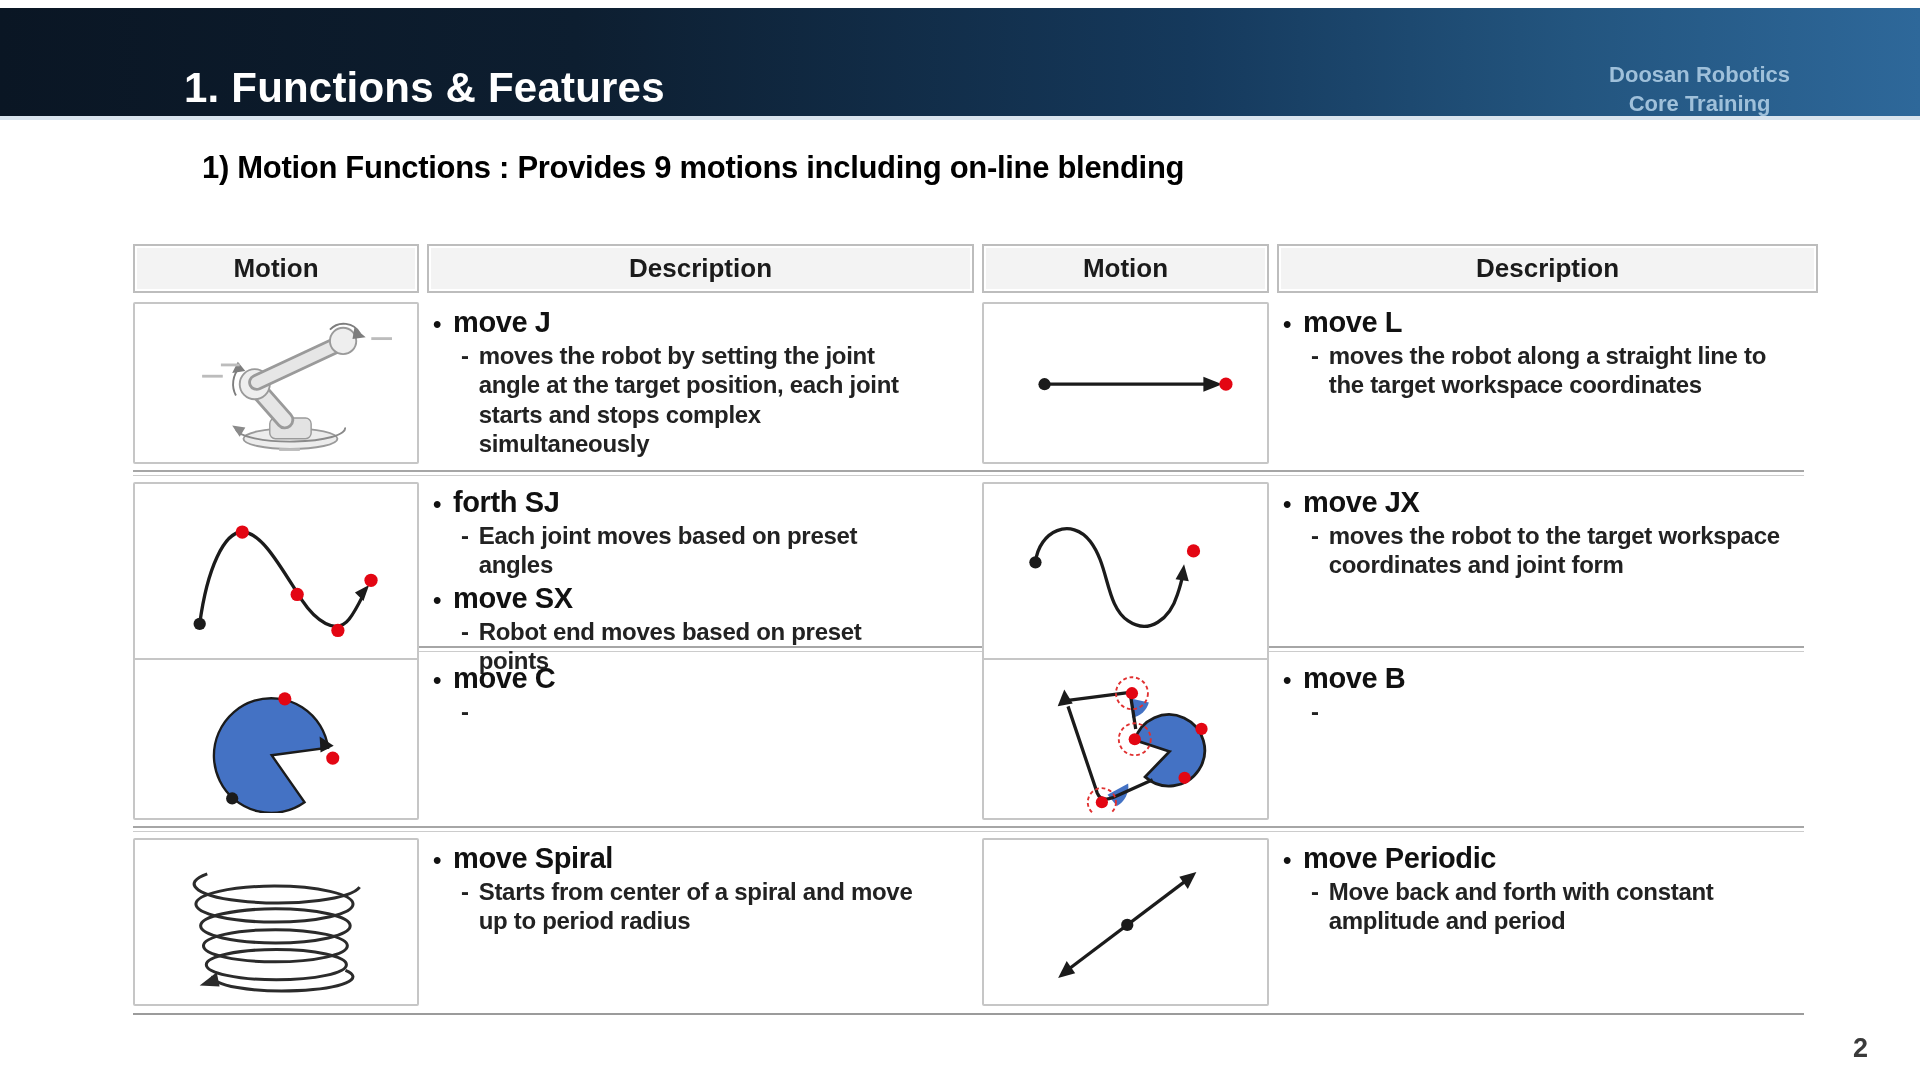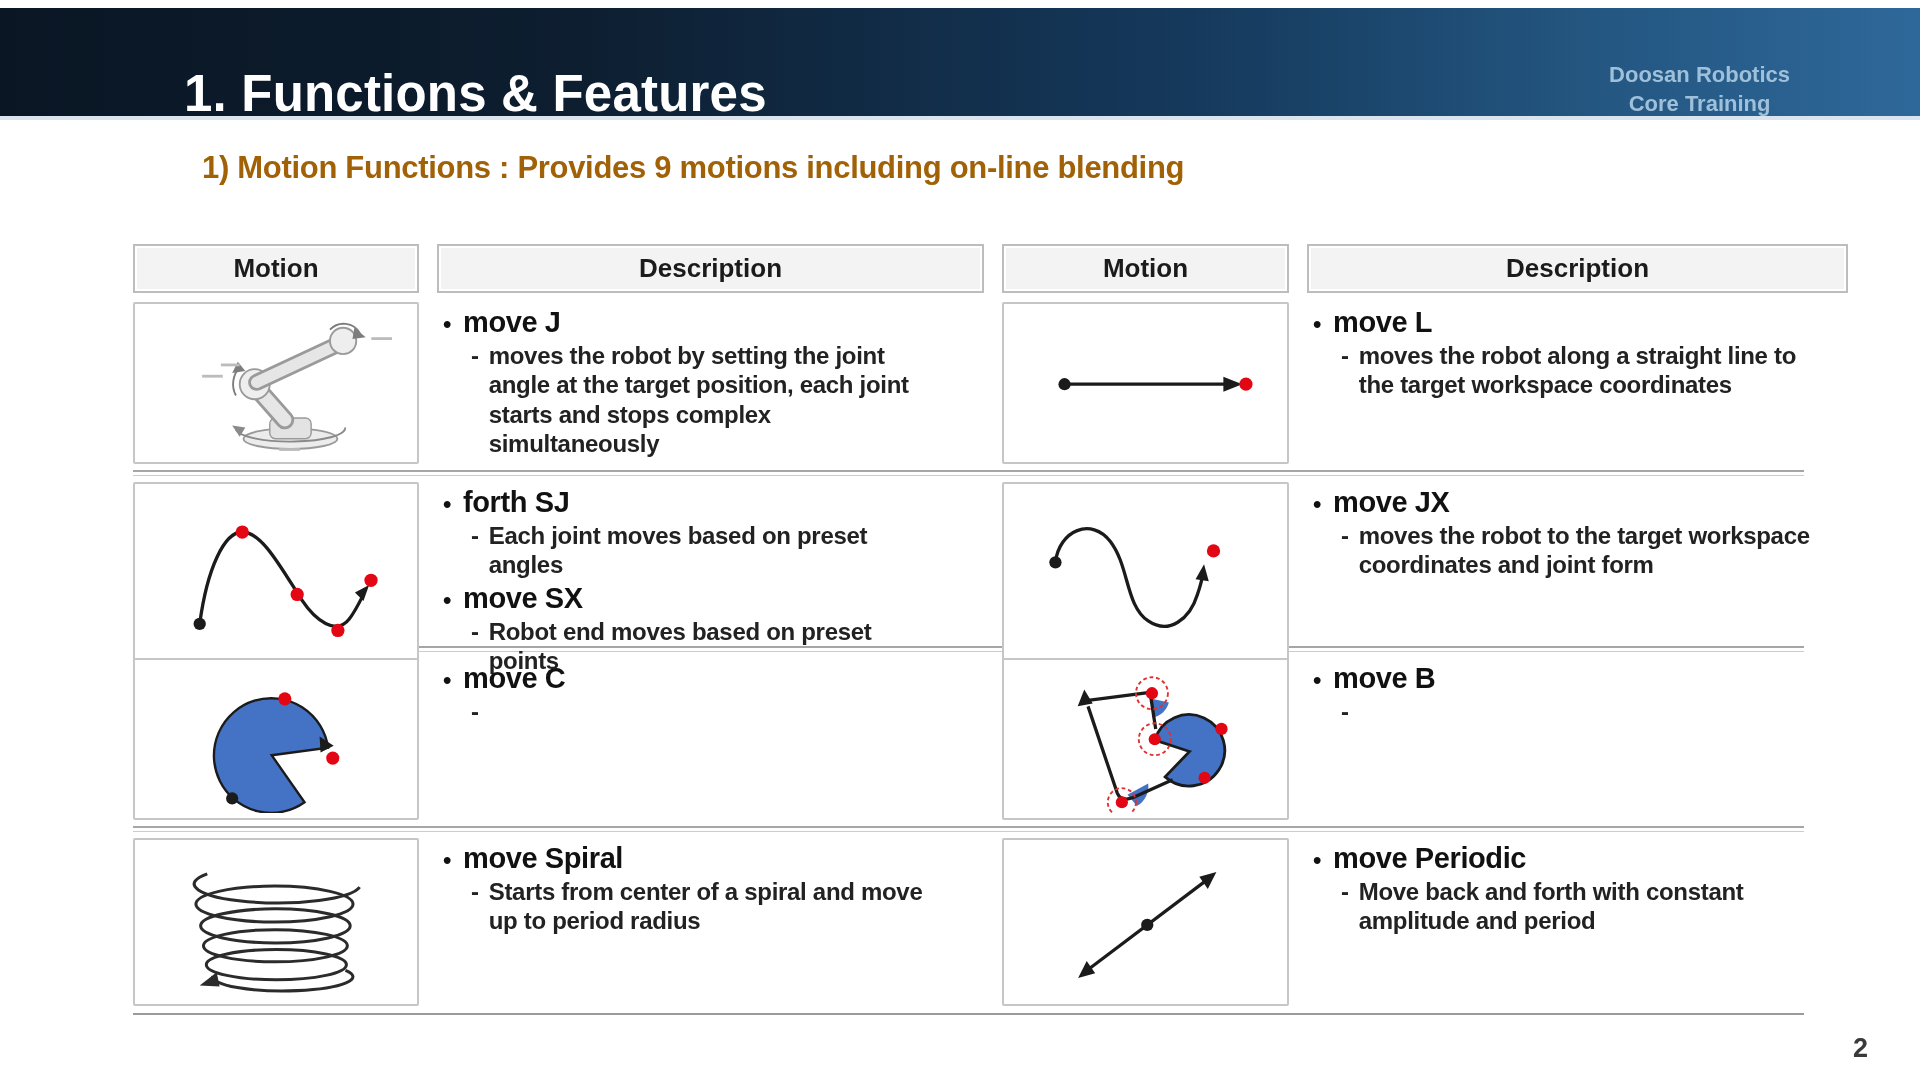--- a/index.html
+++ b/index.html
@@ -5,31 +5,31 @@
   * { margin:0; padding:0; box-sizing:border-box; }
   html,body { width:1920px; height:1080px; background:#ffffff; overflow:hidden;
               font-family:"Liberation Sans","DejaVu Sans",sans-serif; }
   .slide { position:relative; width:1920px; height:1080px; background:#ffffff; }
 
   
   .top-bar { position:absolute; left:0; right:0; top:8px; height:112px;
              background:linear-gradient(90deg,#0a1624 0%, #0d1e30 30%, #15395c 62%, #23557f 82%, #2e689a 100%);
              border-bottom:4px solid #d9e4ee; }
   .slide-title { position:absolute; left:184px; top:56px; color:#ffffff;
-                 font-size:51px; font-weight:bold; letter-spacing:0.2px; }
+                 font-size:42px; font-weight:bold; letter-spacing:0.2px; }
   .brand { position:absolute; right:130px; top:52px; text-align:center;
            color:#9fc0da; font-size:22px; font-weight:bold; line-height:29px; }
 
   
-  .subtitle { position:absolute; left:202px; top:150px; color:#a16207;
+  .subtitle { position:absolute; left:202px; top:150px; color:#000000;
               font-size:31px; font-weight:bold; letter-spacing:-0.3px; }
 
   
   .mtable { position:absolute; left:133px; top:244px; width:1671px; }
-  .thead, .trow { display:grid; grid-template-columns:286px 547px 287px 541px; column-gap:18px; }
+  .thead, .trow { display:grid; grid-template-columns:286px 547px 287px 541px; column-gap:8px; }
   .thead { height:49px; margin-bottom:9px; }
   .hcell { background:#f3f3f3; border:2px solid #bdbdbd; box-shadow:inset 0 0 0 2px #ffffff;
            display:flex; align-items:center; justify-content:center;
            font-size:26px; font-weight:bold; color:#1b1b1b; }
   .trow.r1{ height:162px; } .trow.r2{ height:158px; } .trow.r3{ height:162px; } .trow.r4{ height:168px; }
   .divider { height:6px; border-top:2px solid #a6a6a6; border-bottom:1px solid #cccccc; margin:6px 0; }
   .bottom-line { border-top:2px solid #9b9b9b; margin-top:7px; }
 
   .motion-box { border:2px solid #c6c6c6; background:#ffffff; border-radius:2px;
                 display:flex; align-items:center; justify-content:center; overflow:hidden; }

